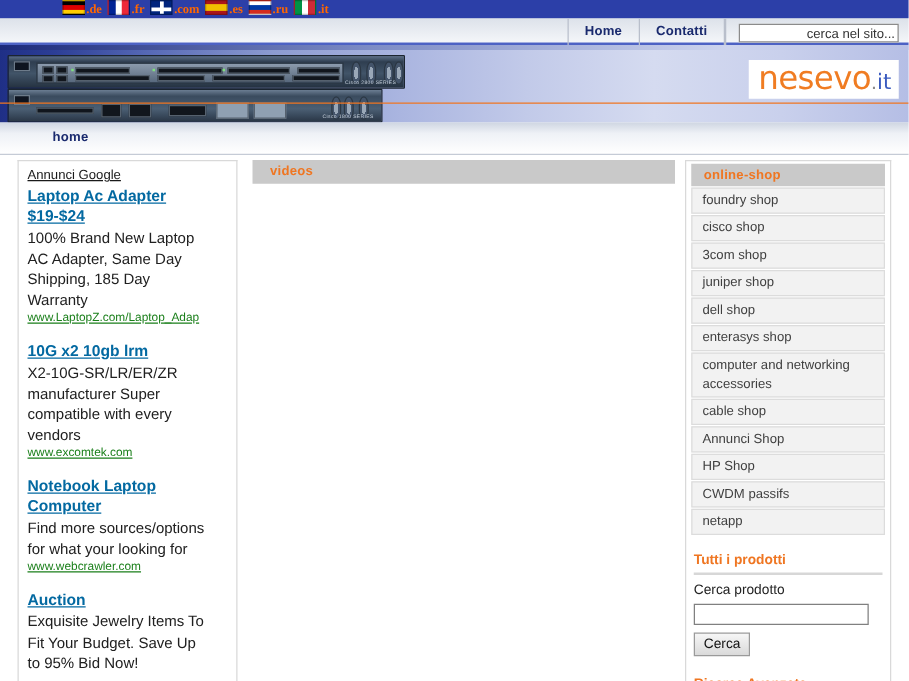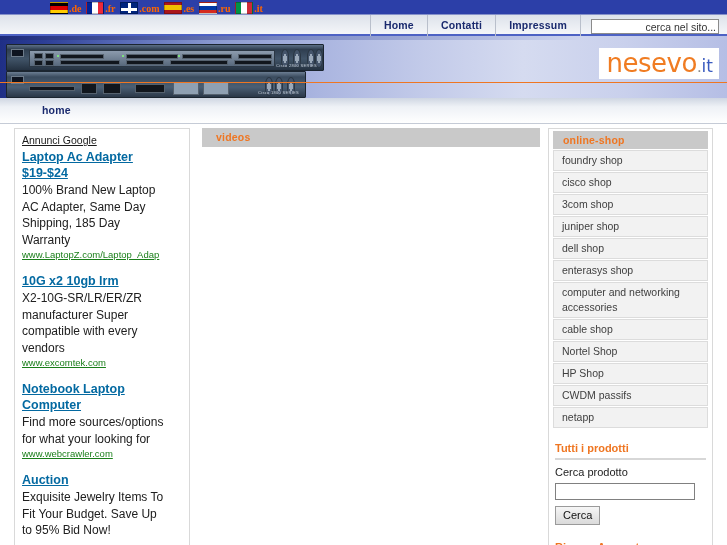--- a/index.html
+++ b/index.html
@@ -346,21 +346,20 @@
     <a class="flag-link" href="#"><span class="flag ru"></span><span>.ru</span></a>
     <a class="flag-link" href="#"><span class="flag it"></span><span>.it</span></a>
   </div>
 
   <div id="mainnav">
     <div class="navsep"></div>
     <a href="#">Home</a>
     <div class="navsep"></div>
     <a href="#">Contatti</a>
     <div class="navsep"></div>
-    <a href="#">Impressum</a>
     <div class="navsep"></div>
     <span id="searchwrap">
       <input id="sitesearch" type="text" value="cerca nel sito..." style="">
     </span>
   </div>
 </div>
 
 <div id="banner">
   <div class="bandstripe"></div>
 
@@ -454,21 +453,21 @@
     <div class="shophead">online-shop</div>
 
     <a class="shopitem" href="#">foundry shop</a>
     <a class="shopitem" href="#">cisco shop</a>
     <a class="shopitem" href="#">3com shop</a>
     <a class="shopitem" href="#">juniper shop</a>
     <a class="shopitem" href="#">dell shop</a>
     <a class="shopitem" href="#">enterasys shop</a>
     <a class="shopitem tall" href="#">computer and networking accessories</a>
     <a class="shopitem" href="#">cable shop</a>
-    <a class="shopitem" href="#">Nortel Shop</a>
+    <a class="shopitem" href="#">Annunci Shop</a>
     <a class="shopitem" href="#">HP Shop</a>
     <a class="shopitem" href="#">CWDM passifs</a>
     <a class="shopitem" href="#">netapp</a>
 
     <div class="sidehead">Tutti i prodotti</div>
     <div class="siderule"></div>
     <div class="sidelabel">Cerca prodotto</div>
     <input id="prodsearch" type="text" value="" style="">
     <div>
       <button id="cercabtn">Cerca</button>

